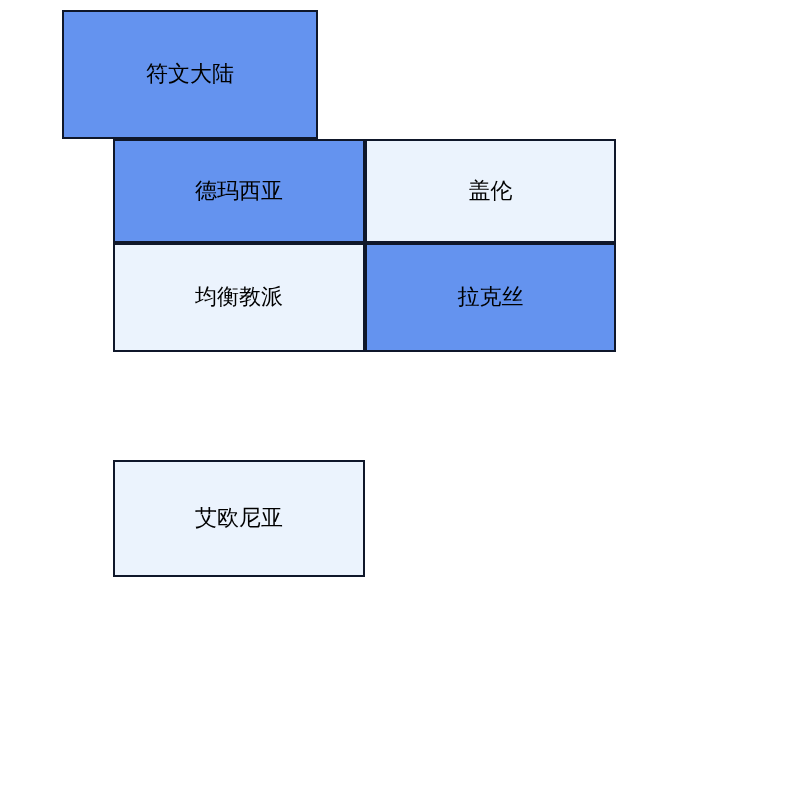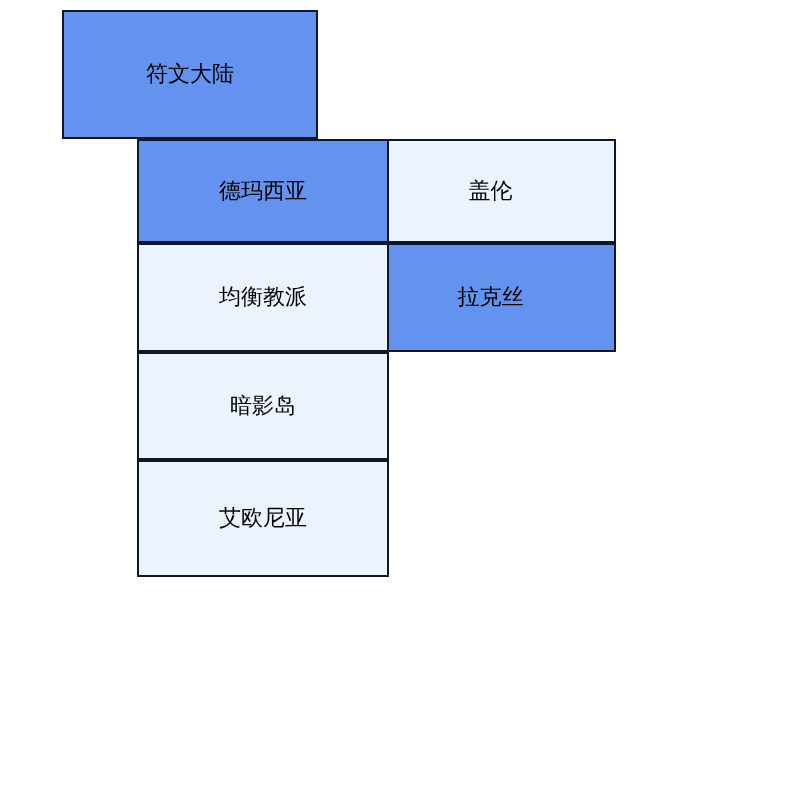--- a/index.html
+++ b/index.html
@@ -41,21 +41,21 @@
     background: #ebf3fd;
   }
   .cell .label {
     display: block;
     white-space: nowrap;
   }
   
   .cell.root {
     z-index: 3;
   }
-  .cell.lvl1 { z-index: 2; margin-left: 24px; }
+  .cell.lvl1 { z-index: 2; }
   .cell.lvl2 { z-index: 1; }
 </style>
 </head>
 <body>
 
 <div id="canvas">
     <div class="cell fill-accent root" style="left: 62px; top: 10px; width: 256px; height: 129px;">
       <span class="label">符文大陆</span>
     </div>
     <div class="cell fill-accent lvl1" style="left: 113px; top: 139px; width: 252px; height: 104px;">
@@ -63,19 +63,16 @@
     </div>
     <div class="cell fill-light lvl2" style="left: 365px; top: 139px; width: 251px; height: 104px; text-align: right;">
       <span class="label">盖伦</span>
     </div>
     <div class="cell fill-light lvl1" style="left: 113px; top: 243px; width: 252px; height: 109px;">
       <span class="label">均衡教派</span>
     </div>
     <div class="cell fill-accent lvl2" style="left: 365px; top: 243px; width: 251px; height: 109px;">
       <span class="label">拉克丝</span>
     </div>
-    <div class="cell fill-light lvl1" style="left: 113px; top: 352px; width: 252px; height: 108px;">
-      <span class="label">暗影岛</span>
-    </div>
     <div class="cell fill-light lvl1" style="left: 113px; top: 460px; width: 252px; height: 117px;">
       <span class="label">艾欧尼亚</span>
     </div>
   </div>
 
 </body></html>

